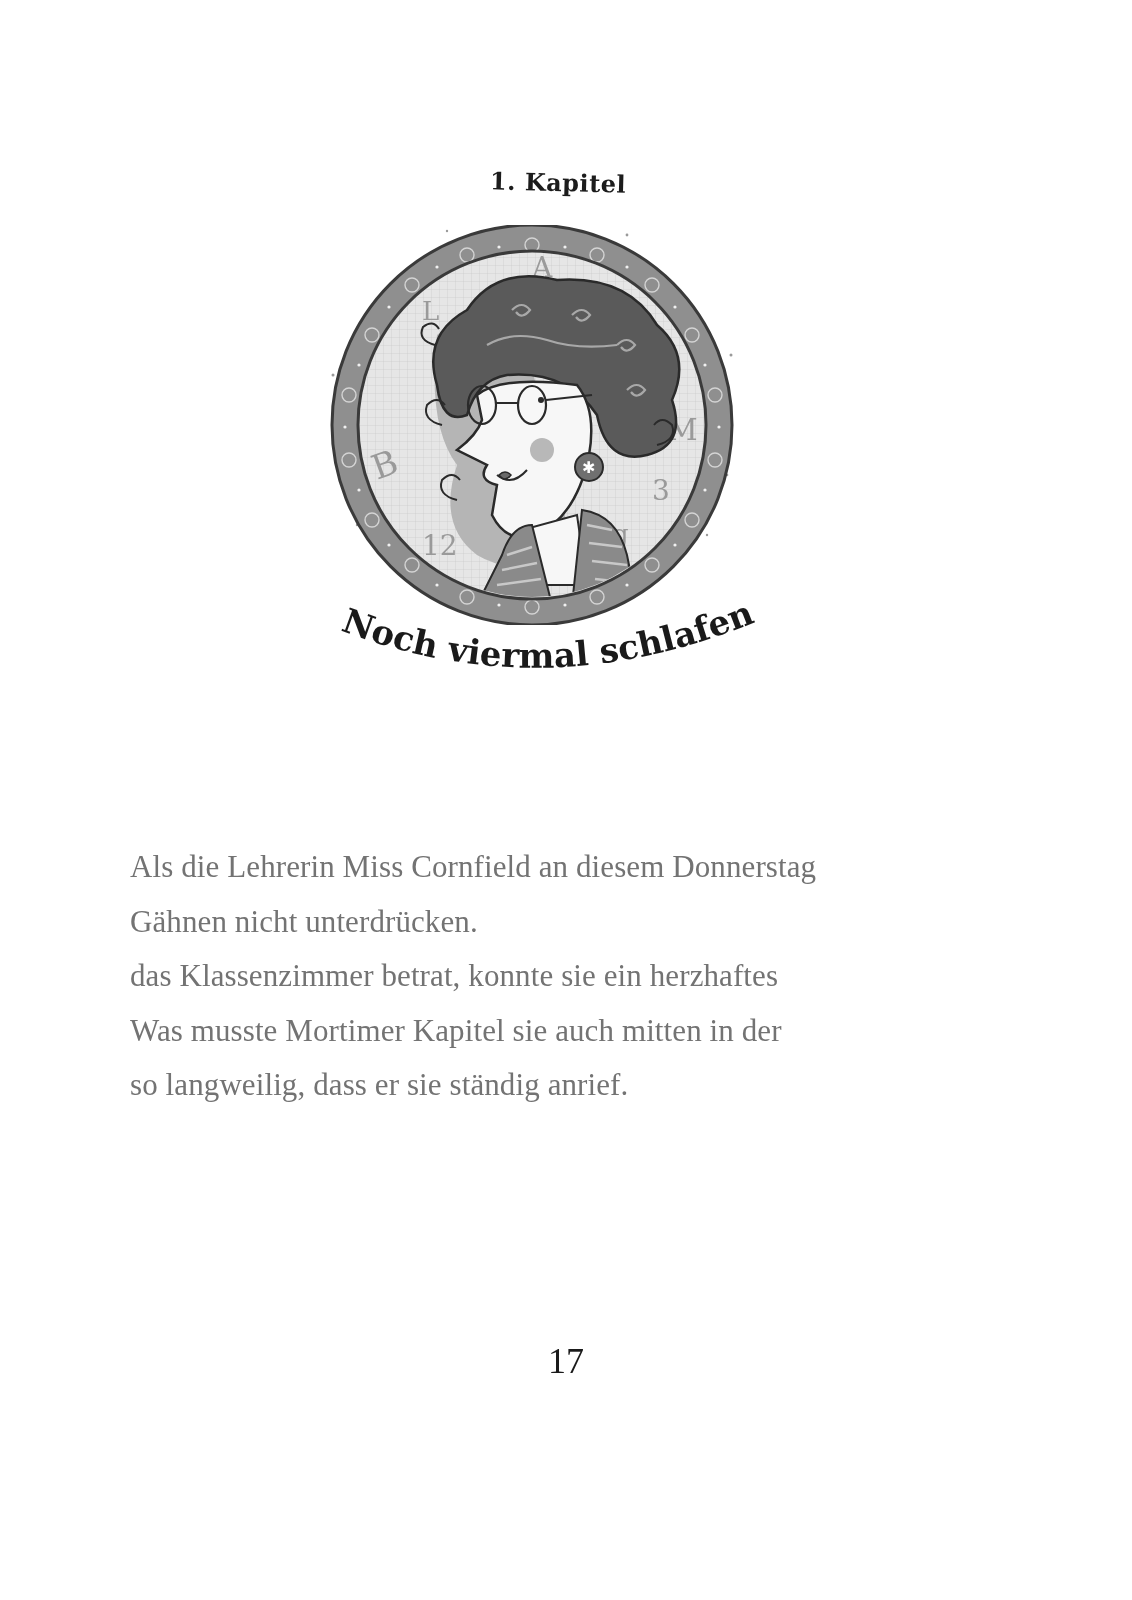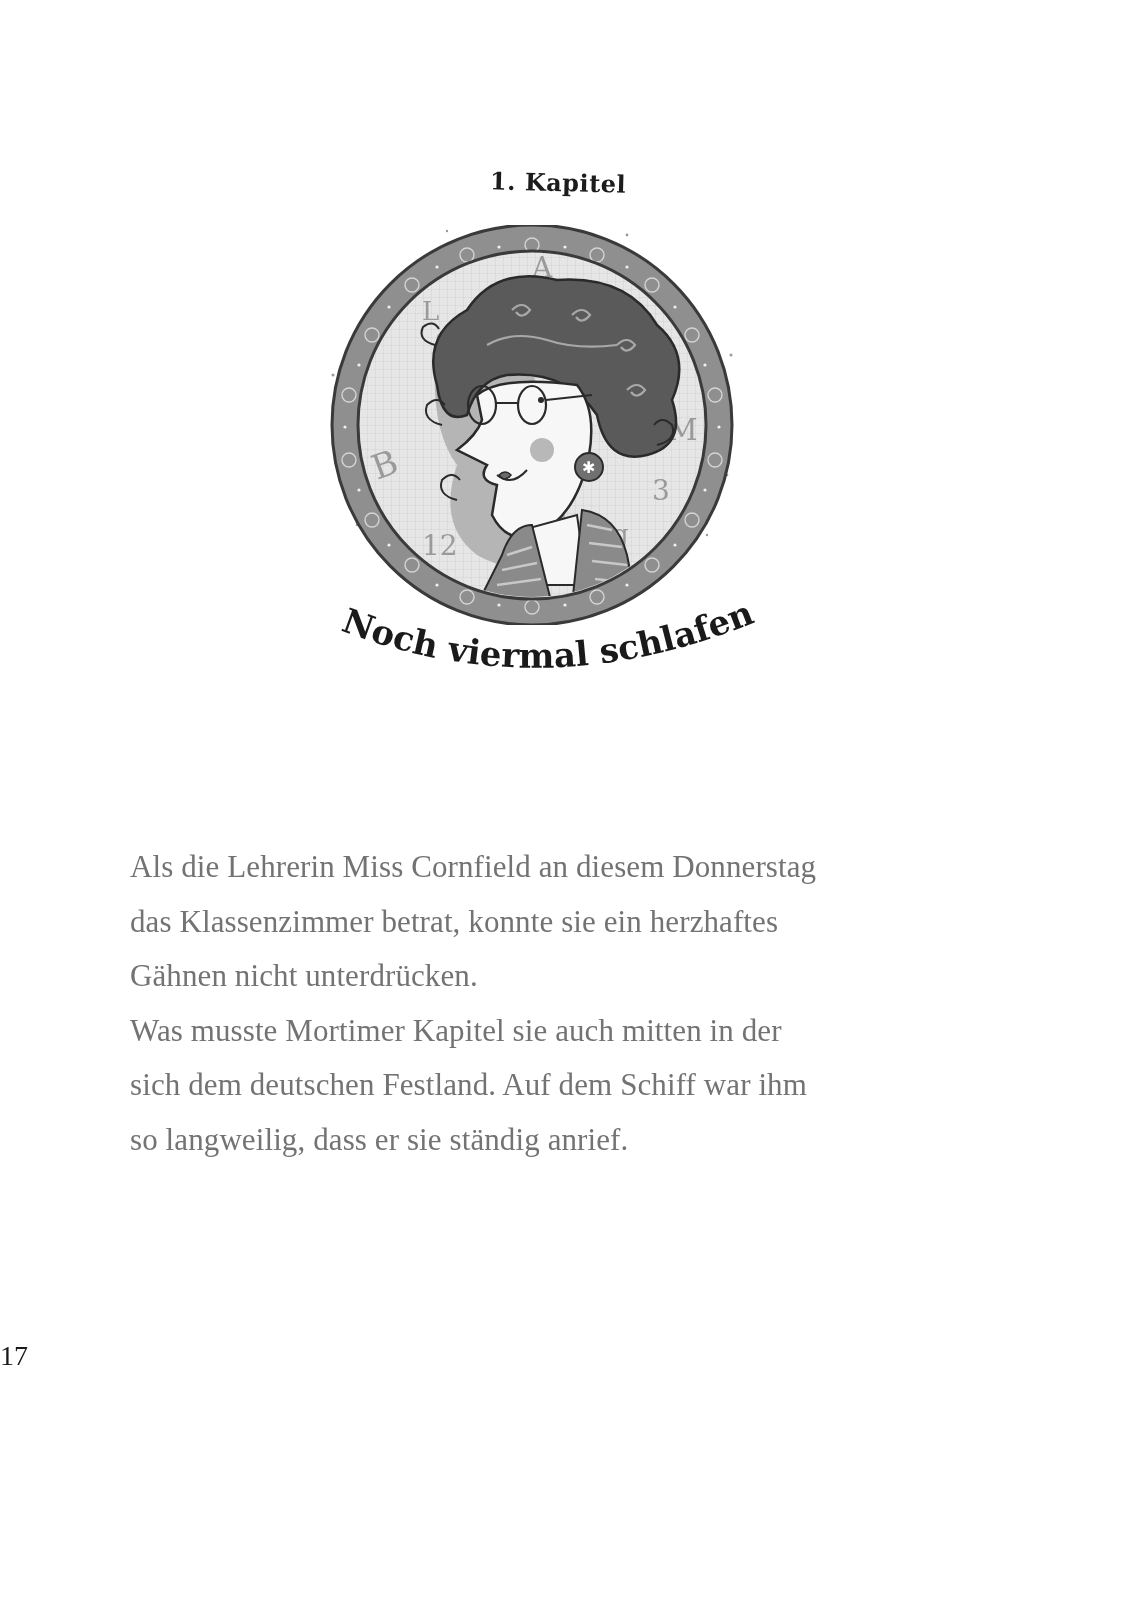--- a/index.html
+++ b/index.html
@@ -57,23 +57,23 @@
     }
     .body-text .line {
       display: block;
       white-space: nowrap;
     }
     .page-number {
       position: absolute;
       left: 0;
       width: 1132px;
       top: 1340px;
-      text-align: left;
+      text-align: center;
       font-family: "Liberation Serif", serif;
-      font-size: 28px;
+      font-size: 36px;
       color: #1a1a1a;
     }
   </style>
 </head>
 <body>
 
 <div class="chapter-label">
   <span>1. Kapitel</span>
 </div>
 
@@ -214,20 +214,19 @@
       <path id="arc" d="M10 30 Q215 110 430 20"></path>
     </defs>
     <text font-family="DejaVu Serif, serif" font-weight="bold" font-size="34" fill="#1a1a1a">
       <textPath href="#arc" startOffset="0" id="titlePath">Noch viermal schlafen</textPath>
     </text>
   </svg>
 </div>
 
 <div class="body-text">
   <span class="line">Als die Lehrerin Miss Cornfield an diesem Donnerstag</span>
+  <span class="line">Gähnen nicht unterdrücken.</span>
   <span class="line">das Klassenzimmer betrat, konnte sie ein herzhaftes</span>
-  <span class="line">Gähnen nicht unterdrücken.</span>
   <span class="line">Was musste Mortimer Kapitel sie auch mitten in der</span>
-  <span class="line">sich dem deutschen Festland. Auf dem Schiff war ihm</span>
   <span class="line">so langweilig, dass er sie ständig anrief.</span>
 </div>
 
 <div class="page-number">17</div>
 
 </body></html>

